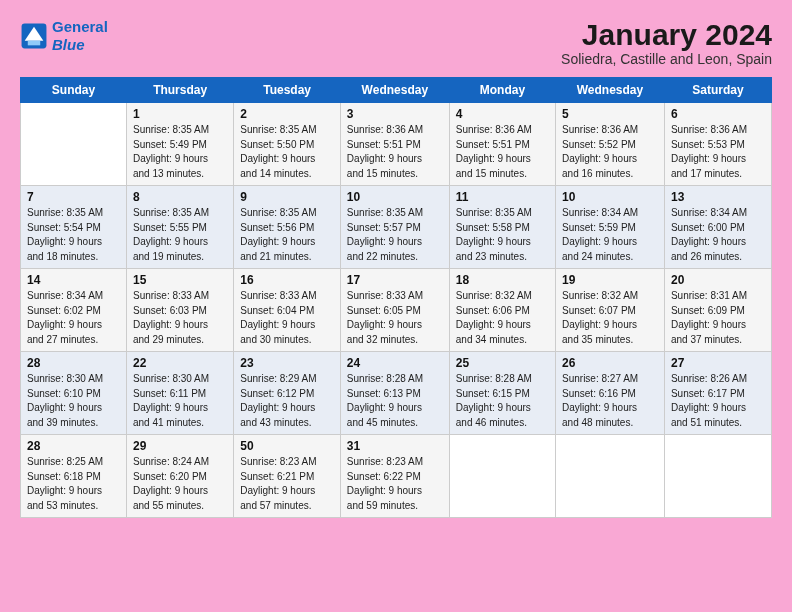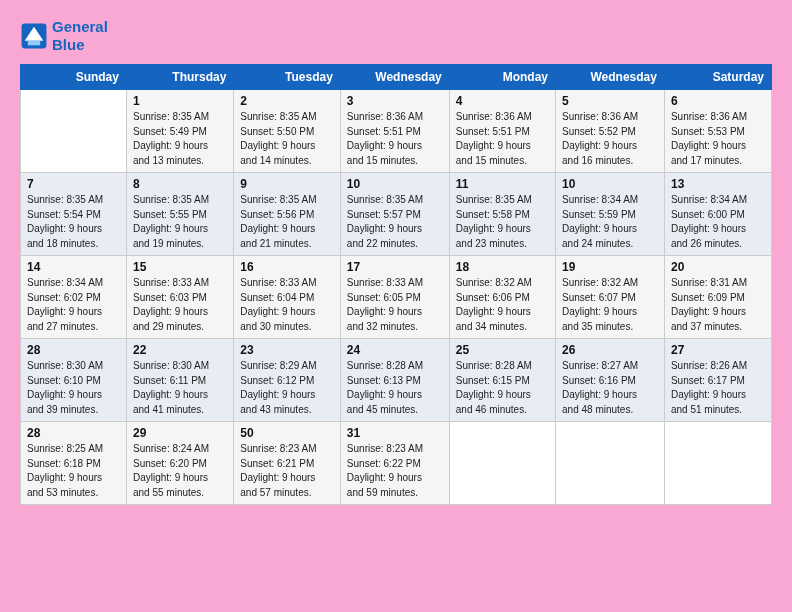--- a/index.html
+++ b/index.html
@@ -54,21 +54,21 @@
       color: #333;
     }
     .calendar-table {
       width: 100%;
       border-collapse: collapse;
       font-size: 10.5px;
     }
     .calendar-table thead tr th {
       background: #1565c0;
       color: #fff;
-      text-align: right;
+      text-align: center;
       padding: 5px 7px;
       font-size: 12px;
       font-weight: bold;
       border: 1px solid #1565c0;
     }
     .calendar-table tbody tr td {
       border: 1px solid #ccc;
       vertical-align: top;
       padding: 4px 6px;
       width: 113px;
@@ -102,22 +102,26 @@
 <div class="page">
   <div class="header-row">
     <div class="logo">
       <svg class="logo-icon" viewBox="0 0 36 36" xmlns="http://www.w3.org/2000/svg">
         <rect x="2" y="2" width="32" height="32" rx="4" fill="#1565c0"></rect>
         <polygon points="18,6 30,24 6,24" fill="white"></polygon>
         <rect x="10" y="24" width="16" height="6" fill="#90caf9"></rect>
       </svg>
       <div class="logo-text">
         <div><span>General</span></div>
-        <div style="color:#1565c0;">Blue</div>
+        <div style="color:#1565c0;font-style:italic;">Blue</div>
       </div>
+    </div>
+    <div class="title-block">
+      <div class="main-title">January 2024</div>
+      <div class="subtitle">Soliedra, Castille and Leon, Spain</div>
     </div>
   </div>
 
   <table class="calendar-table">
     <thead>
       <tr>
         <th>Sunday</th>
         <th>Thursday</th>
         <th>Tuesday</th>
         <th>Wednesday</th>

